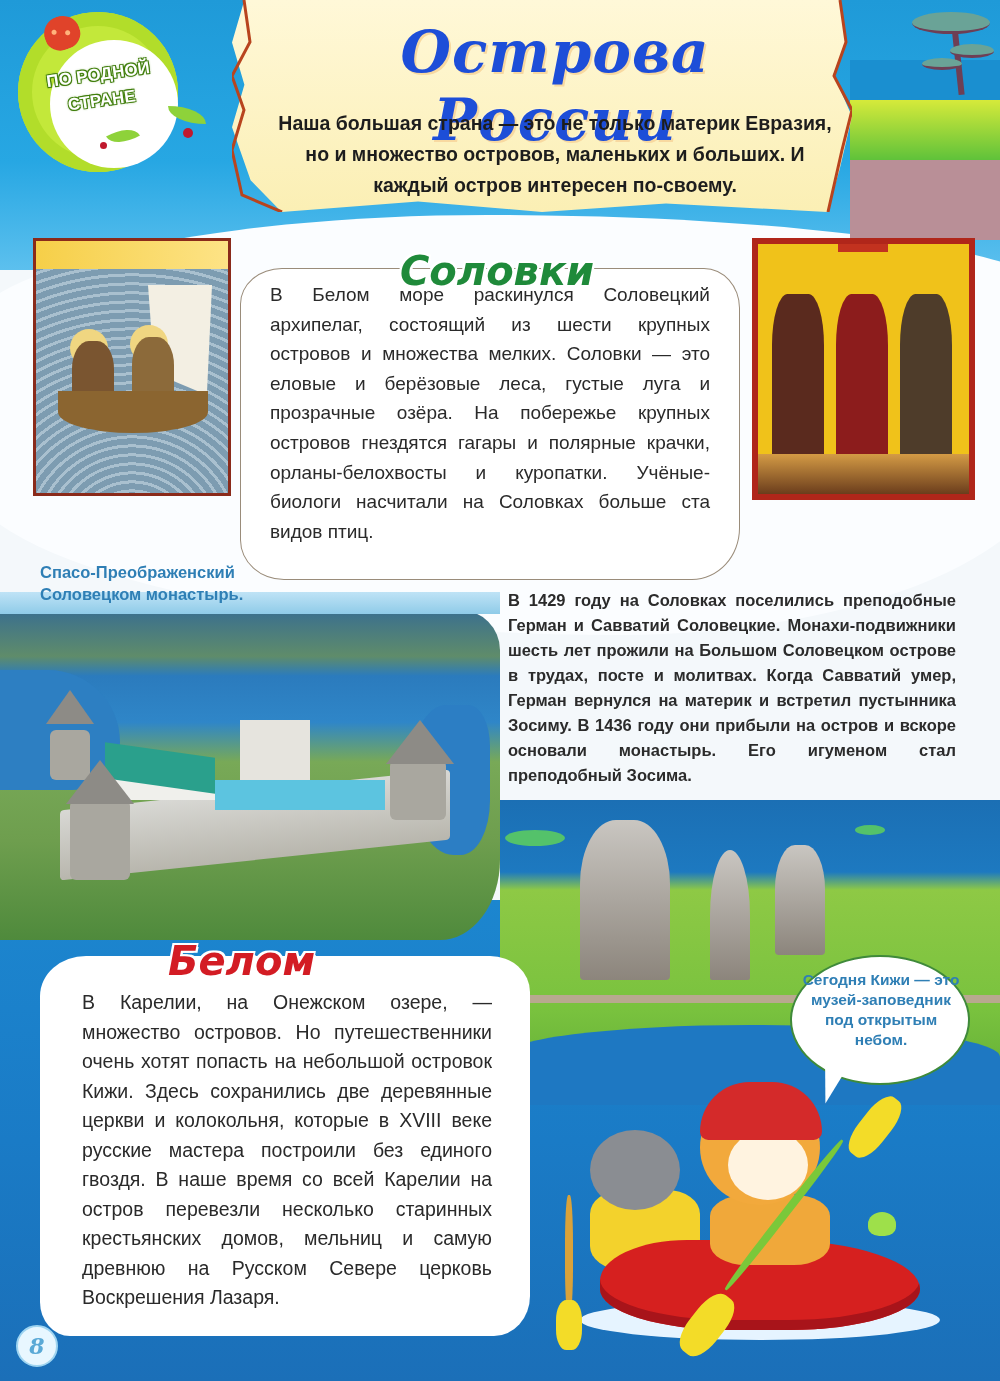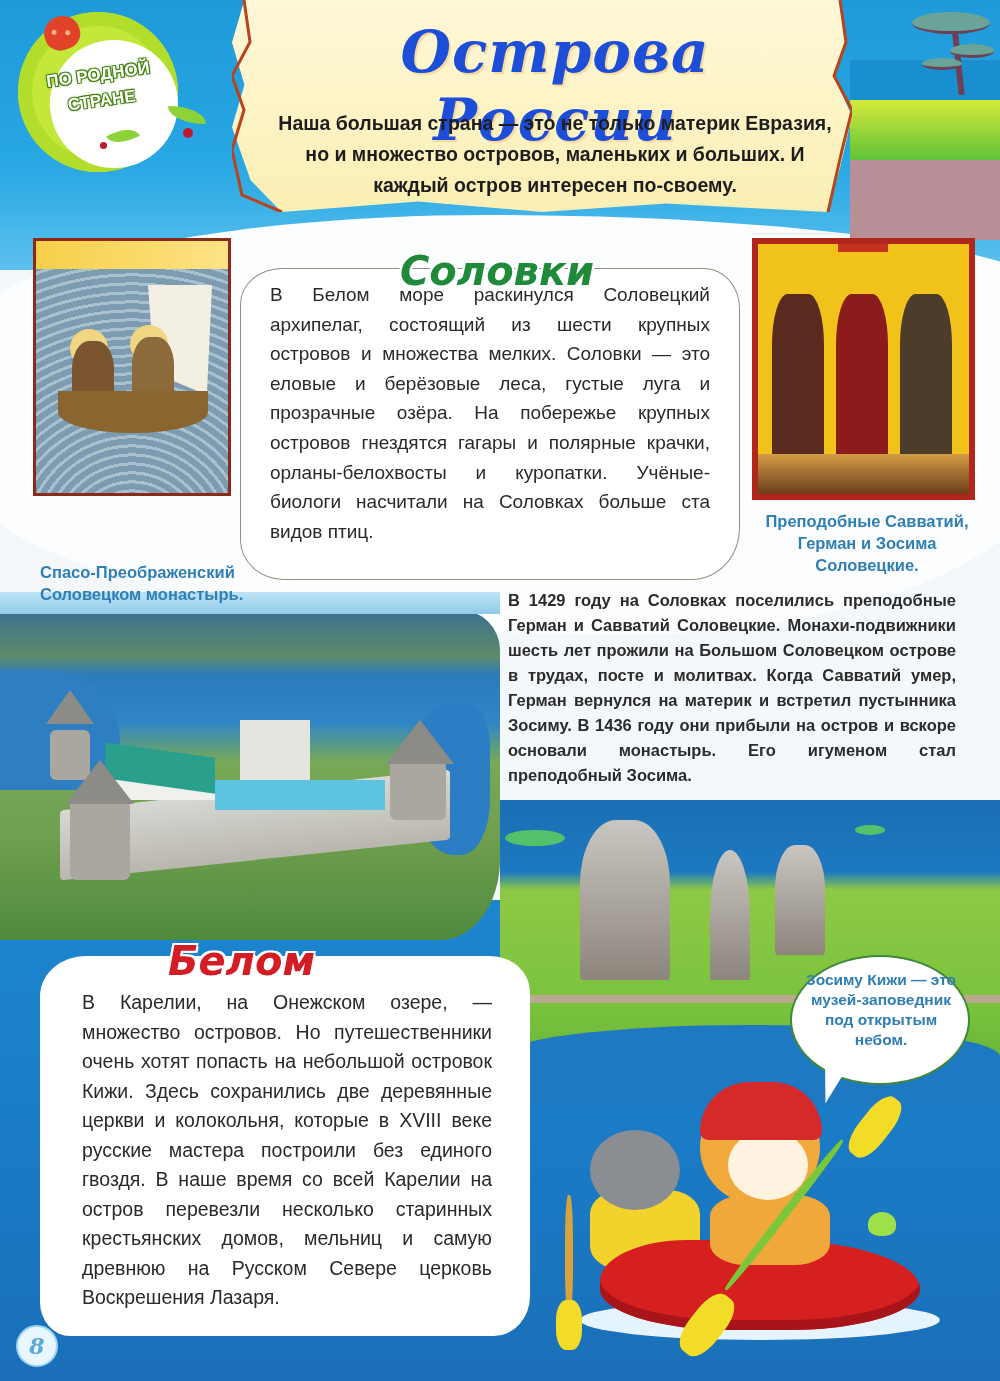--- a/index.html
+++ b/index.html
@@ -213,37 +213,36 @@
   <div class="icon-frame icon-saints">
     <div class="banner"></div>
     <div class="monk-halo" style="left:20px;top:55px;"></div>
     <div class="monk-halo" style="left:82px;top:52px;"></div>
     <div class="monk-halo" style="left:146px;top:55px;"></div>
     <div class="monk" style="left:14px;background:#5a2a1e;"></div>
     <div class="monk" style="left:78px;background:#8c1c1c;"></div>
     <div class="monk" style="left:142px;background:#4e3c2a;"></div>
     <div class="ground"></div>
   </div>
-  <div class="caption caption-saints">Преподобные Савватий, Герман и Зосима Соловецкие.</div>
 
   <div class="card solovki-card"></div>
   <div class="section-title solovki-title">Соловки</div>
   <div class="body-text solovki-text">В Белом море раскинулся Соловецкий архипелаг, состоящий из шести крупных островов и множества мелких. Соловки — это еловые и берёзовые леса, густые луга и прозрачные озёра. На побережье крупных островов гнездятся гагары и полярные крачки, орланы-белохвосты и куропатки. Учёные-биологи насчитали на Соловках больше ста видов птиц.</div>
 
   <div class="caption caption-monastery">Спасо-Преображенский Соловецком монастырь.</div>
 
   <div class="body-text history-text">В 1429 году на Соловках поселились преподобные Герман и Савватий Соловецкие. Монахи-подвижники шесть лет прожили на Большом Соловецком острове в трудах, посте и молитвах. Когда Савватий умер, Герман вернулся на материк и встретил пустынника Зосиму. В 1436 году они прибыли на остров и вскоре основали монастырь. Его игуменом стал преподобный Зосима.</div>
 
   <div class="card kizhi-card"></div>
   <div class="section-title kizhi-title">Белом</div>
   <div class="body-text kizhi-text">В Карелии, на Онежском озере, — множество островов. Но путешественники очень хотят попасть на небольшой островок Кижи. Здесь сохранились две деревянные церкви и колокольня, которые в XVIII веке русские мастера построили без единого гвоздя. В наше время со всей Карелии на остров перевезли несколько старинных крестьянских домов, мельниц и самую древнюю на Русском Севере церковь Воскрешения Лазаря.</div>
 
   <div class="bubble"></div>
   <div class="bubble-tail"></div>
-  <div class="bubble-text">Зосиму Кижи — это музей-заповедник под открытым небом.</div>
+  <div class="bubble-text">Сегодня Кижи — это музей-заповедник под открытым небом.</div>
 
   <div>
     <div class="splash" style="left:580px;top:1300px;width:360px;height:40px;"></div>
     <div class="paddle" style="left:565px;top:1195px;width:8px;height:120px;background:#d9a23a;"></div>
     <div class="paddle" style="left:556px;top:1300px;width:26px;height:50px;"></div>
     <div class="wolf-body char"></div>
     <div class="wolf-head char"></div>
     <div class="raft"></div>
     <div class="cat-body char"></div>
     <div class="cat-head char"></div>

